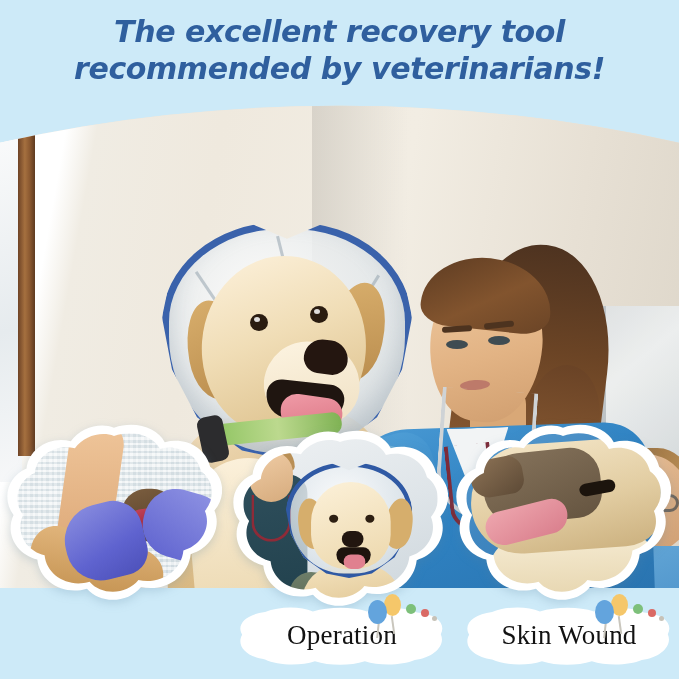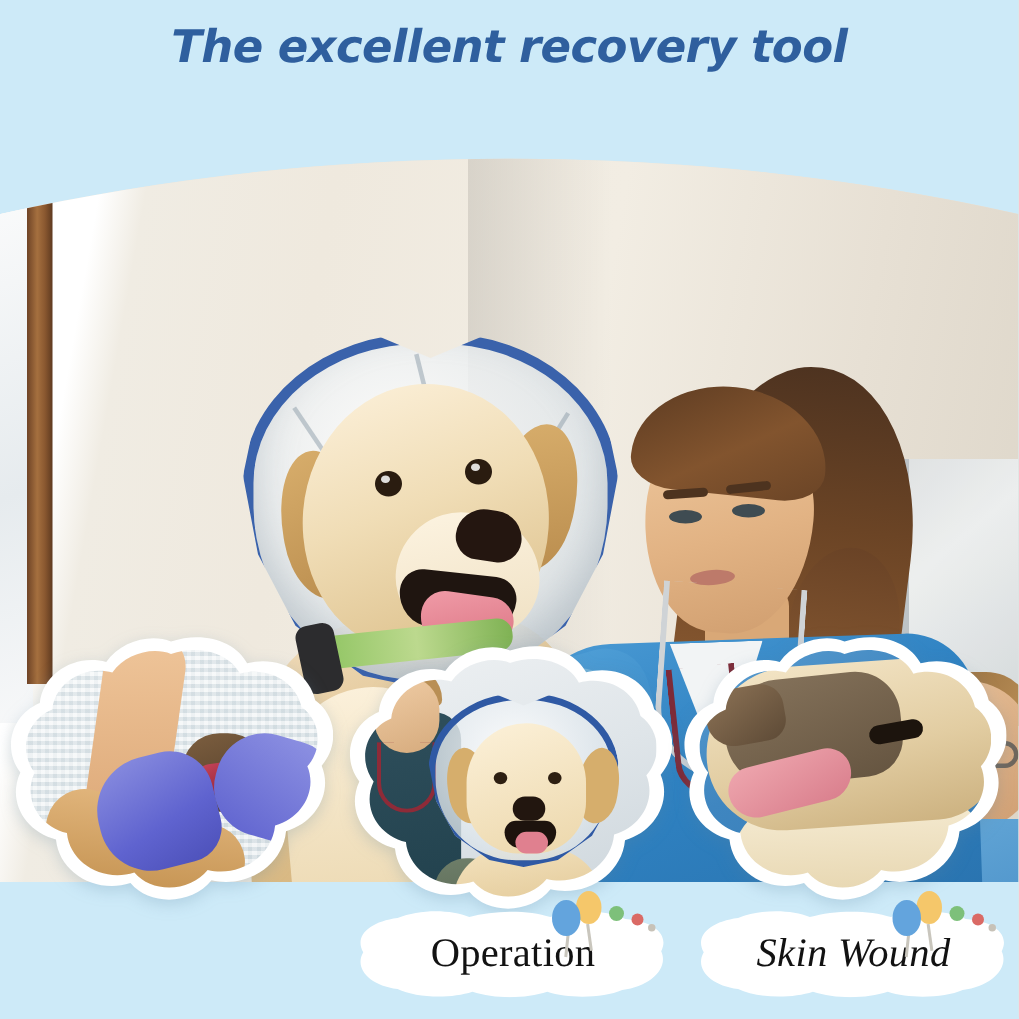--- a/index.html
+++ b/index.html
@@ -391,21 +391,21 @@
     position:absolute; left:24px; top:108px; width:190px; height:78px;
     background:linear-gradient(180deg,#f6ecd4,#e6d5ae);
     border-radius:50px 50px 30px 30px; transform:rotate(-3deg);
   }
 
   
   .labels { position:absolute; left:0; top:0; width:679px; height:679px; z-index:30; }
   .label-pill { position:absolute; width:208px; height:60px; }
   .label-pill.l1 { left:8px;   top:606px; }
   .label-pill.l2 { left:238px; top:606px; }
-  .label-pill.l3 { left:465px; top:606px;font-style:italic; }
+  .label-pill.l3 { left:465px; top:606px; }
   .pill-bg {
     position:absolute; inset:0; background:#ffffff;
     border-radius:34px;
     -webkit-clip-path:url(#pillclip);
     clip-path:url(#pillclip);
   }
   .pill-text {
     position:absolute; inset:0;
     display:flex; align-items:center; justify-content:center;
     font-family:"Liberation Serif", "DejaVu Serif", serif;
@@ -455,20 +455,21 @@
                C0.04,0.85 -0.01,0.66 0.02,0.48
                C-0.01,0.30 0.04,0.14 0.13,0.10 Z"></path>
     </clipPath>
   </defs>
 </svg>
 
 <div id="stage">
 
   <div class="headline">
     <span>The excellent recovery tool</span>
+    <span class="l2">recommended by veterinarians!</span>
   </div>
 
   <div class="hero-wrap">
     <div class="hero">
       <div class="wall"></div>
       <div class="wall-shadow"></div>
       <div class="glasspane"></div>
       <div class="doorframe"></div>
       <div class="doorframe2"></div>
       <div class="window-r"></div>

